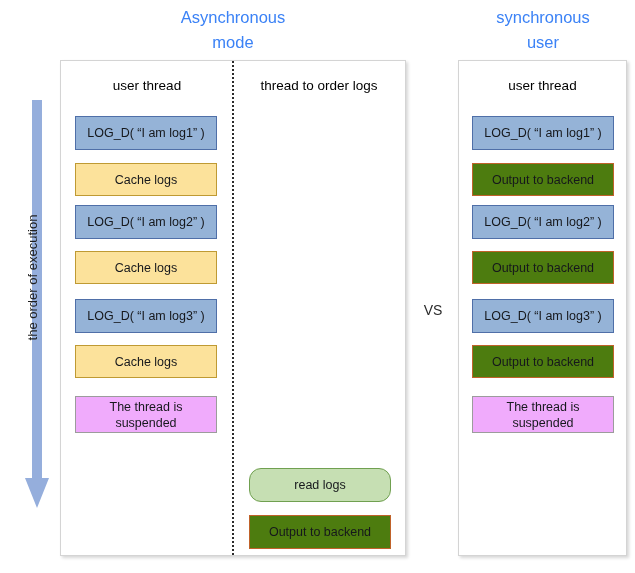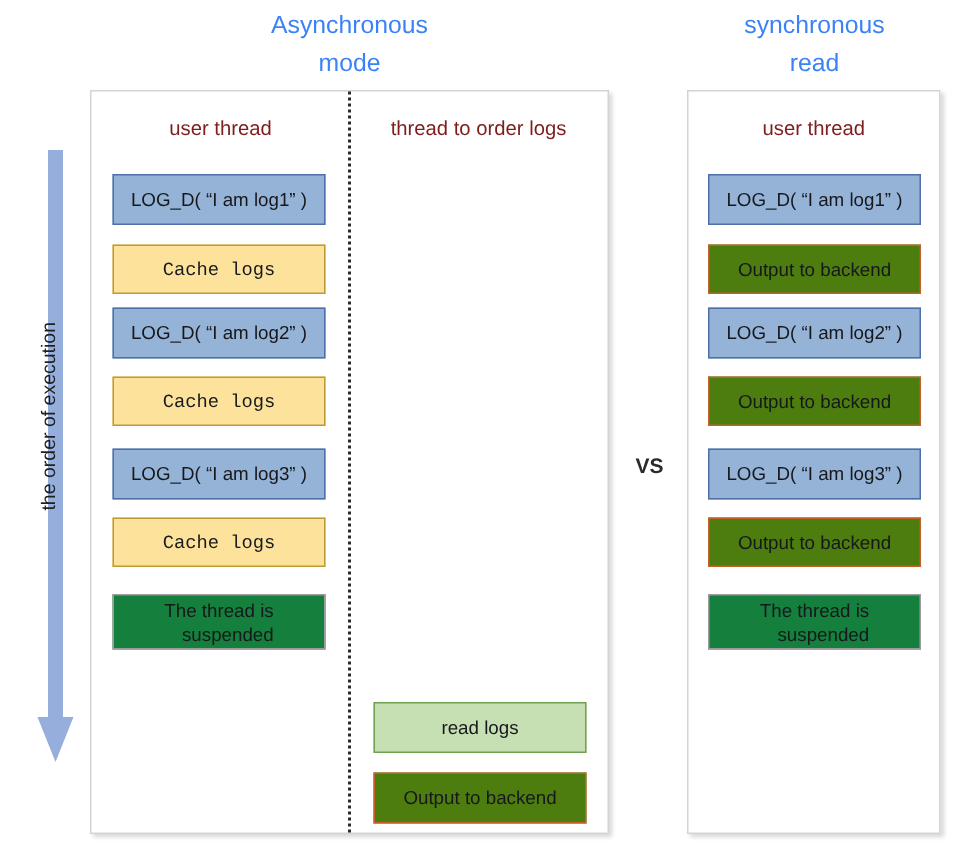--- a/index.html
+++ b/index.html
@@ -29,44 +29,44 @@
   #panel-sync{left:458px;top:60px;width:169px;height:496px;}
 
   
   #divider{
     position:absolute;left:232px;top:61px;width:0;height:494px;
     border-left:2px dotted #2b2b2b;
   }
 
   
   .col-head{
-    position:absolute;font-size:13.5px;text-align:center;color:#7f1d1d;
+    position:absolute;font-size:13.5px;text-align:center;color:#000000;
     white-space:nowrap;
   }
   #head-user-async{left:62px;top:78px;width:170px;}
   #head-output{left:234px;top:78px;width:170px;}
   #head-user-sync{left:459px;top:78px;width:167px;}
 
   
   .box{
     position:absolute;box-sizing:border-box;
     display:flex;align-items:center;justify-content:center;
     text-align:center;font-size:12.5px;line-height:16px;
     border-width:1px;border-style:solid;white-space:pre-line;
   }
   .box.blue  {background:#95b3d7;border-color:#4f6fa8;color:#16181c;}
-  .box.yellow{background:#fce29b;border-color:#bf9a33;color:#16181c;font-family:Liberation Mono, monospace;}
+  .box.yellow{background:#fce29b;border-color:#bf9a33;color:#16181c;}
   .box.orange{background:#4d7c0f;border-color:#c0622a;color:#16181c;}
-  .box.green {background:#c6dfb3;border-color:#70a050;color:#16181c;}
-  .box.gray  {background:#15803d;border-color:#9c9c9c;color:#16181c;text-align:right;}
+  .box.green {background:#c6dfb3;border-color:#70a050;color:#16181c;border-radius:12px;}
+  .box.gray  {background:#f0abfc;border-color:#9c9c9c;color:#16181c;}
 
   
   #vs{
     position:absolute;left:418px;top:302px;width:30px;
-    text-align:center;font-size:14px;color:#2b2b2b;font-weight:bold;
+    text-align:center;font-size:14px;color:#2b2b2b;
   }
 
   
   #arrow-wrap{position:absolute;left:18px;top:100px;width:38px;height:415px;}
   #arrow-shaft{
     position:absolute;left:14px;top:0;width:10px;height:382px;
     background:#95aedc;
   }
   #arrow-head{
     position:absolute;left:7px;top:378px;
@@ -80,21 +80,21 @@
     text-align:center;font-size:13px;color:#1f1f1f;white-space:nowrap;
     transform:rotate(-90deg);transform-origin:center center;
   }
 </style>
 </head>
 <body>
 
 <div class="title" id="title-async">Asynchronous
 mode</div>
 <div class="title" id="title-sync">synchronous
-read</div>
+user</div>
 
 <div id="arrow-wrap">
   <div id="arrow-shaft"></div>
   <div id="arrow-head"></div>
   <div id="arrow-label">the order of execution</div>
 </div>
 
 <div class="panel" id="panel-async"></div>
 <div id="divider"></div>
 

